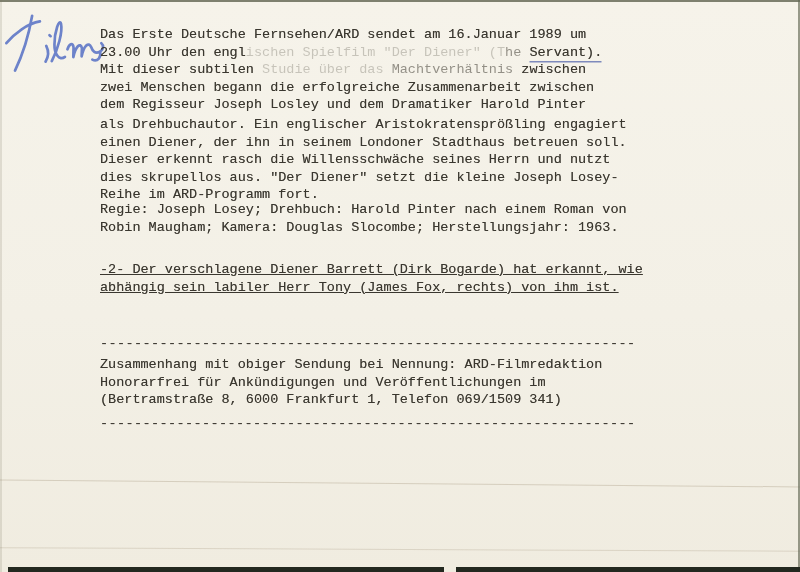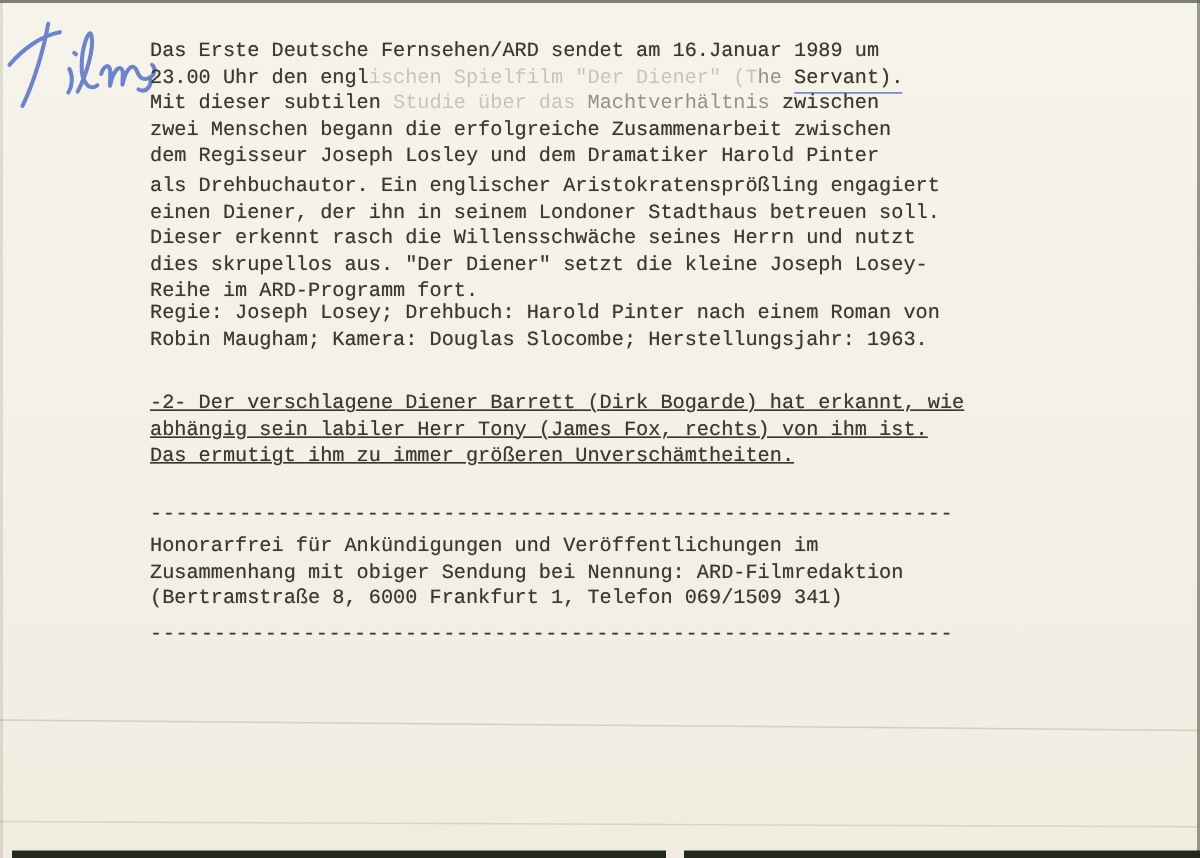--- a/index.html
+++ b/index.html
@@ -69,23 +69,23 @@
     <path d="M46,52 C53,41 59,25 58,17 C57,11 51,24 50,36 C49,45 53,53 59,49"></path>
 
     <path d="M62,42 C64,37 68,35 68,41 L67,50 C70,40 75,36 76,42 L75,50 C78,40 83,36 85,42 C86,46 88,49 93,47 C97,45 97,41 95,39"></path>
     <path d="M93,47 C94,52 90,57 85,54"></path>
   </svg>
 
   <div class="textblock">
     <div class="para p1"><div class="line"><span class="seg-normal">Das Erste Deutsche Fernsehen/ARD sendet am 16.Januar 1989 um</span></div><div class="line"><span class="seg-normal">23.00 Uhr den engl</span><span class="seg-faded">ischen Spielfilm "Der Diener" (T</span><span class="seg-semi">he </span><span class="seg-underline">Servant).</span></div><div class="line"><span class="seg-normal">Mit dieser subtilen </span><span class="seg-faded">Studie über das </span><span class="seg-semi">Machtverhältnis </span><span class="seg-normal">zwischen</span></div><div class="line"><span class="seg-normal">zwei Menschen begann die erfolgreiche Zusammenarbeit zwischen</span></div><div class="line"><span class="seg-normal">dem Regisseur Joseph Losley und dem Dramatiker Harold Pinter</span></div></div>
     <div class="para p2"><div class="line"><span class="seg-normal">als Drehbuchautor. Ein englischer Aristokratensprößling engagiert</span></div><div class="line"><span class="seg-normal">einen Diener, der ihn in seinem Londoner Stadthaus betreuen soll.</span></div><div class="line"><span class="seg-normal">Dieser erkennt rasch die Willensschwäche seines Herrn und nutzt</span></div><div class="line"><span class="seg-normal">dies skrupellos aus. "Der Diener" setzt die kleine Joseph Losey-</span></div><div class="line"><span class="seg-normal">Reihe im ARD-Programm fort.</span></div></div>
     <div class="para p3"><div class="line"><span class="seg-normal">Regie: Joseph Losey; Drehbuch: Harold Pinter nach einem Roman von</span></div><div class="line"><span class="seg-normal">Robin Maugham; Kamera: Douglas Slocombe; Herstellungsjahr: 1963.</span></div></div>
-    <div class="para p4"><div class="line"><span class="seg-normal">-2- Der verschlagene Diener Barrett (Dirk Bogarde) hat erkannt, wie</span></div><div class="line"><span class="seg-normal">abhängig sein labiler Herr Tony (James Fox, rechts) von ihm ist.</span></div><div class="line"><span class="seg-normal">Das ermutigt ihm zu immer größeren Unverschämtheiten.</span></div></div>
+    <div class="para p4"><div class="line"><span class="seg-normal">-2- Der verschlagene Diener Barrett (Dirk Bogarde) hat erkannt, wie</span></div><div class="line"><span class="seg-normal">abhängig sein labiler Herr Tony (James Fox, rechts) von ihm ist.</span></div></div>
     <div class="sep sep1">---------------------------------------------------------------</div>
-    <div class="para p5"><div class="line"><span class="seg-normal">Honorarfrei für Ankündigungen und Veröffentlichungen im</span></div><div class="line"><span class="seg-normal">Zusammenhang mit obiger Sendung bei Nennung: ARD-Filmredaktion</span></div><div class="line"><span class="seg-normal">(Bertramstraße 8, 6000 Frankfurt 1, Telefon 069/1509 341)</span></div></div>
+    <div class="para p5"><div class="line"><span class="seg-normal">Zusammenhang mit obiger Sendung bei Nennung: ARD-Filmredaktion</span></div><div class="line"><span class="seg-normal">Honorarfrei für Ankündigungen und Veröffentlichungen im</span></div><div class="line"><span class="seg-normal">(Bertramstraße 8, 6000 Frankfurt 1, Telefon 069/1509 341)</span></div></div>
     <div class="sep sep2">---------------------------------------------------------------</div>
   </div>
 
   <div class="crease crease1"></div>
   <div class="crease crease2"></div>
 
   <div class="edge-top"></div>
   <div class="edge-right"></div>
   <div class="edge-left"></div>
   <div class="bottom-bar-seg bar-a"></div>

